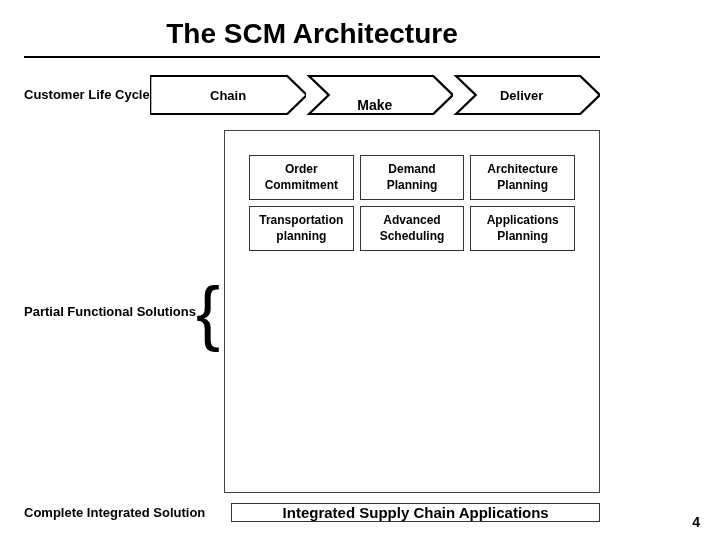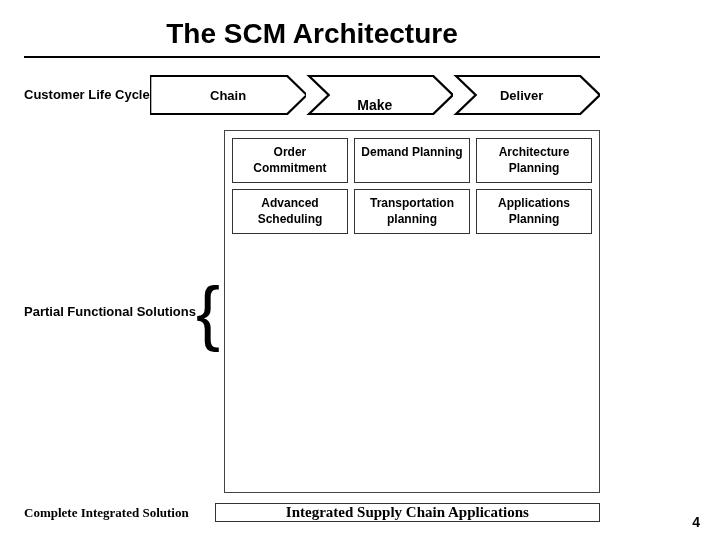--- a/index.html
+++ b/index.html
@@ -89,36 +89,36 @@
 
   <div style="display:flex; align-items:stretch; margin-bottom:10px; flex:1;">
     <div style="min-width:88px; font-size:13px; font-weight:bold; line-height:1.35; display:flex; align-items:center;text-align:center;">
       <span>Partial Functional Solutions</span>
     </div>
 
     <div style="display:flex; align-items:center; margin-right:4px;">
       <span style="font-size:72px; font-weight:100; line-height:1; color:#000;">{</span>
     </div>
 
-    <div style="flex:1; display:flex; flex-direction:column; gap:6px; border:1.5px solid #444; padding:7px;">
+    <div style="flex:1; display:flex; flex-direction:column; gap:6px; border:1.5px solid #444; padding:24px;">
 
       <div style="display:flex; gap:6px;">
         <div style="flex:1; border:1.5px solid #333; padding:6px 4px; font-size:12px; font-weight:bold; text-align:center; line-height:1.3;">Order Commitment</div>
         <div style="flex:1; border:1.5px solid #333; padding:6px 4px; font-size:12px; font-weight:bold; text-align:center; line-height:1.3;">Demand Planning</div>
         <div style="flex:1; border:1.5px solid #333; padding:6px 4px; font-size:12px; font-weight:bold; text-align:center; line-height:1.3;">Architecture Planning</div>
       </div>
 
       <div style="display:flex; gap:6px;">
+        <div style="flex:1; border:1.5px solid #333; padding:6px 4px; font-size:12px; font-weight:bold; text-align:center; line-height:1.3;">Transportation planning</div>
         <div style="flex:1; border:1.5px solid #333; padding:6px 4px; font-size:12px; font-weight:bold; text-align:center; line-height:1.3;">Advanced Scheduling</div>
-        <div style="flex:1; border:1.5px solid #333; padding:6px 4px; font-size:12px; font-weight:bold; text-align:center; line-height:1.3;">Transportation planning</div>
         <div style="flex:1; border:1.5px solid #333; padding:6px 4px; font-size:12px; font-weight:bold; text-align:center; line-height:1.3;">Applications Planning</div>
       </div>
     </div>
   </div>
 
-  <div style="display:flex; align-items:center; margin-bottom:8px;font-family:Liberation Serif, serif;">
+  <div style="display:flex; align-items:center; margin-bottom:8px;">
     <div style="min-width:88px; font-size:13px; font-weight:bold; line-height:1.35;">Complete Integrated Solution</div>
     <div style="flex:1; border:1.5px solid #333; text-align:center; font-size:15px; font-weight:bold; margin-left: 26px;">Integrated Supply Chain Applications</div>
   </div>
 
 </div>
 
 <div style="position:absolute; bottom:10px; right:20px; font-size:14px; font-weight:bold;">4</div>
 
 </body></html>

